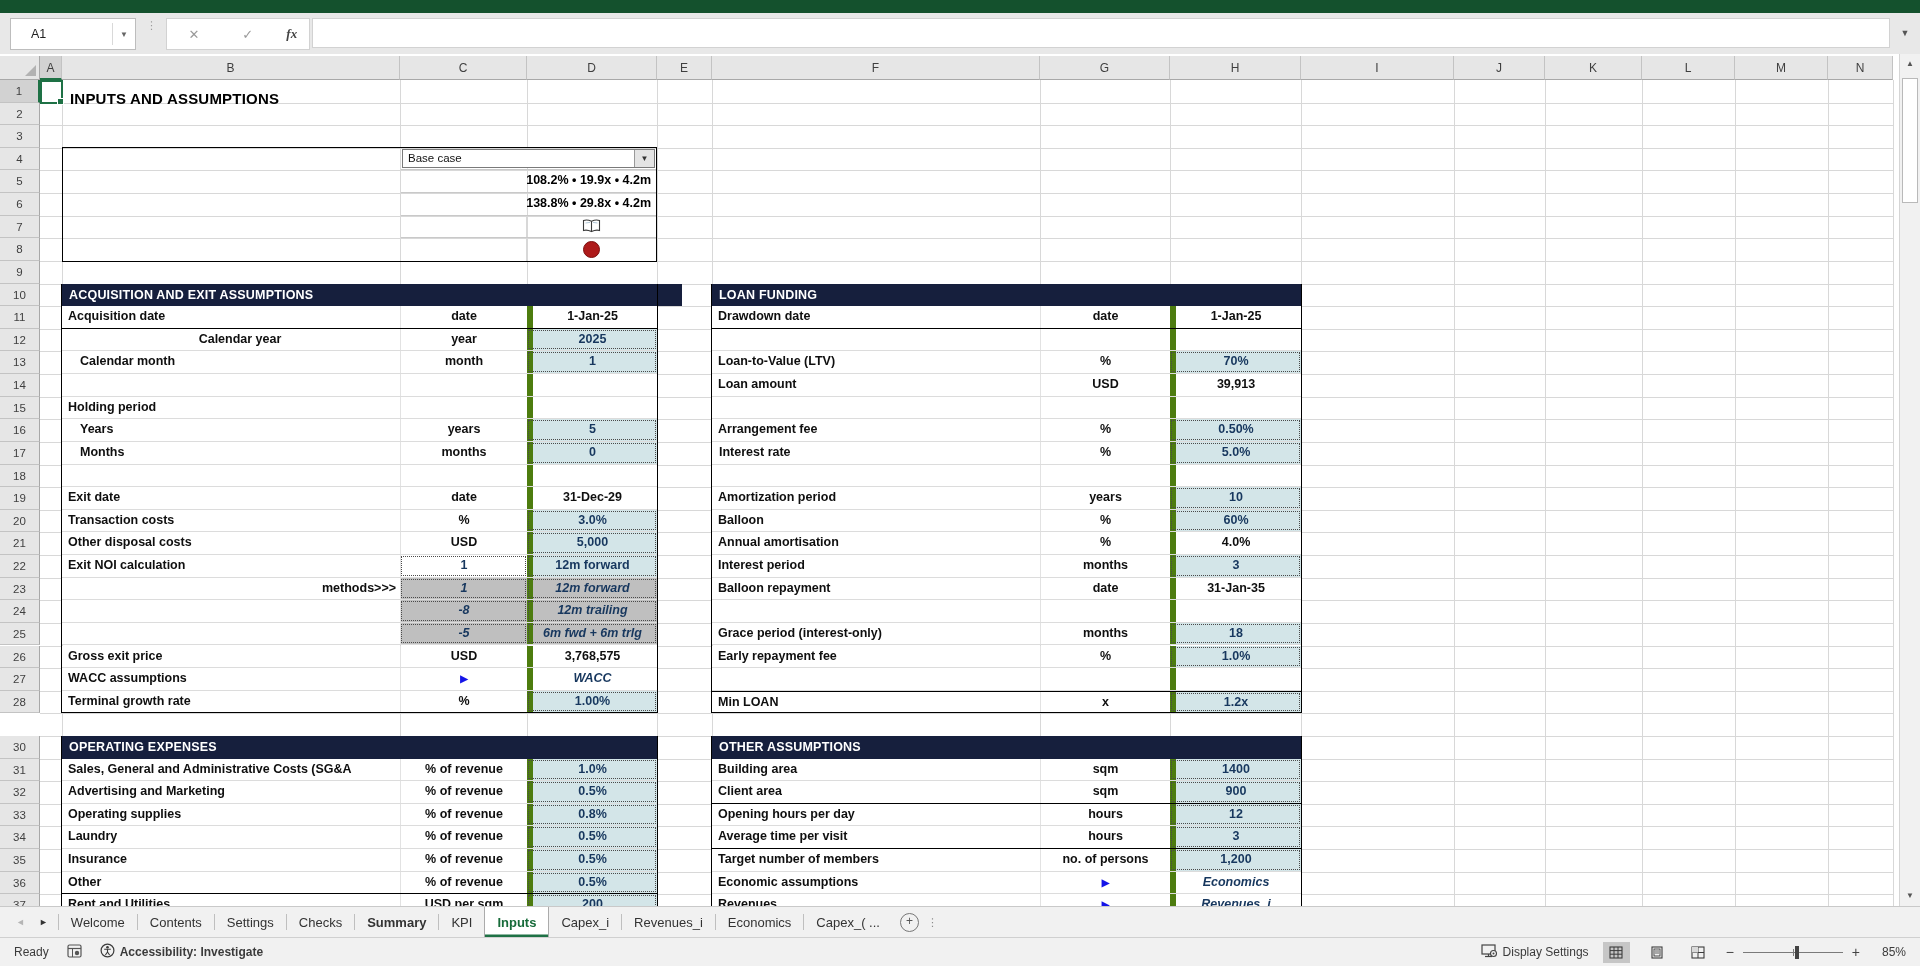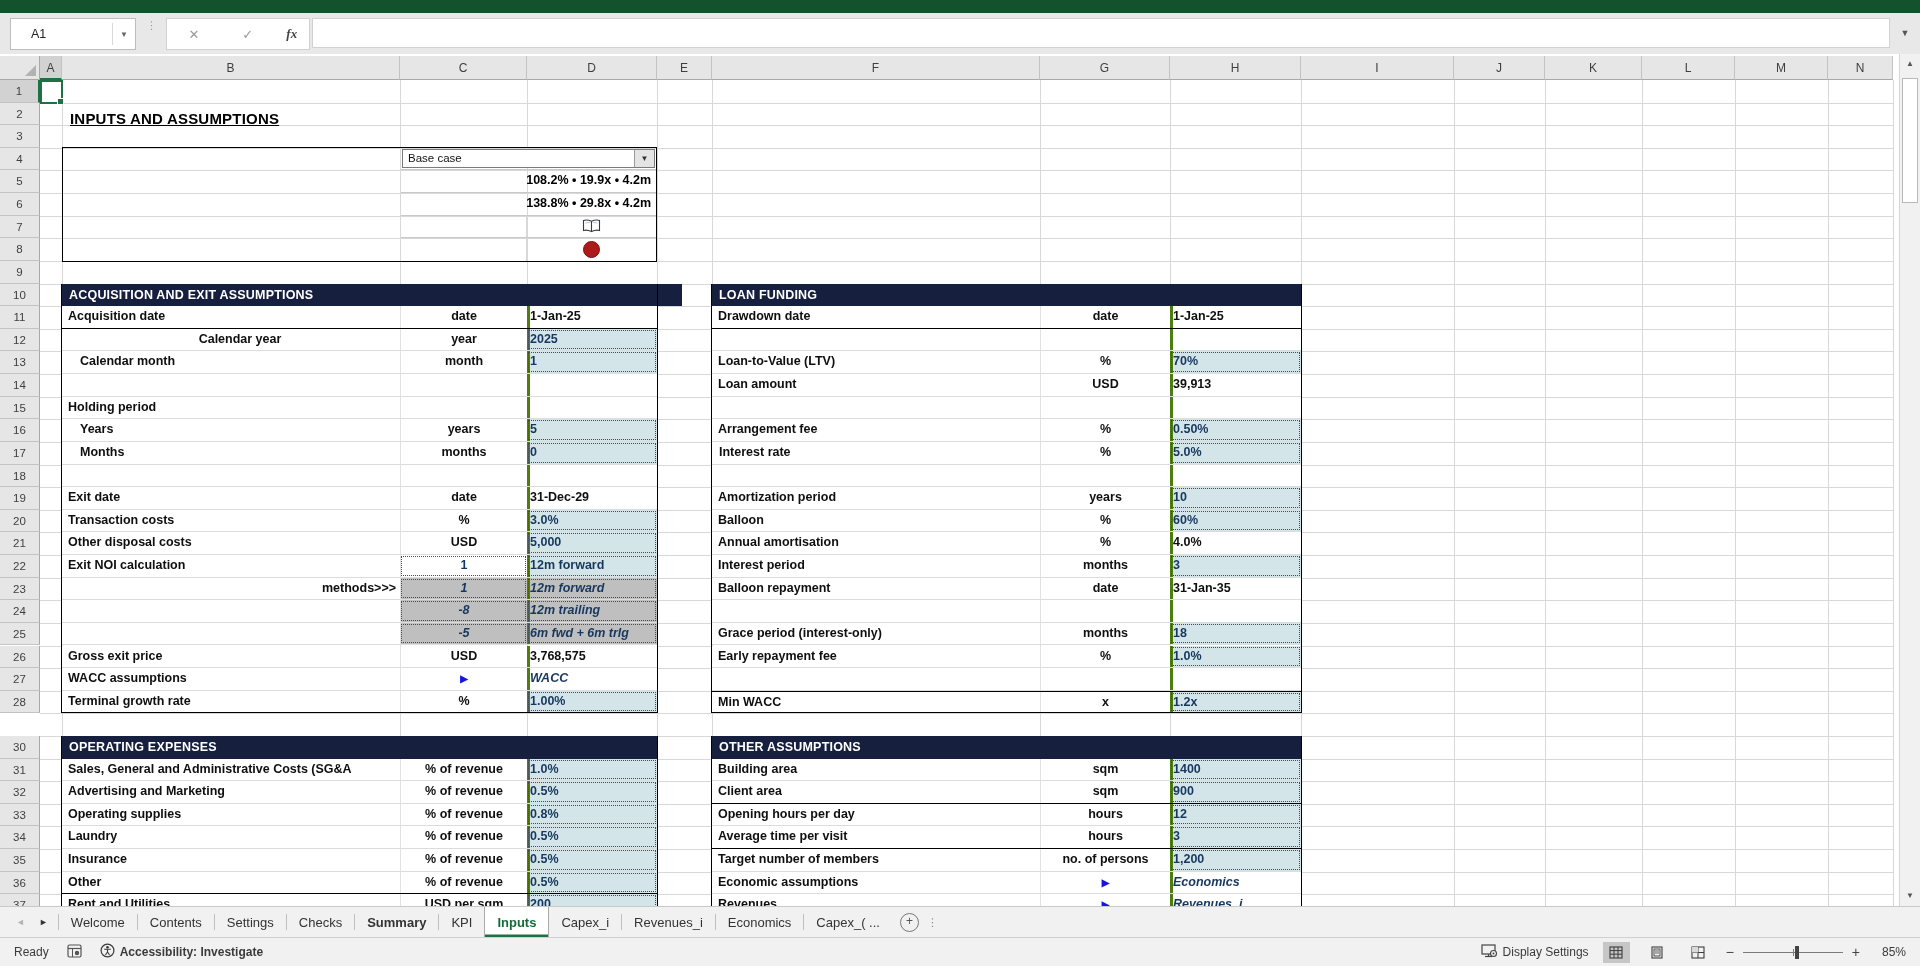--- a/index.html
+++ b/index.html
@@ -58,21 +58,21 @@
   .section-border{position:absolute;box-sizing:border-box;border:1px solid #000;border-top:none;pointer-events:none}
   .sec-hdr{position:absolute;box-sizing:border-box;background:var(--header-navy,#161F3D);color:#fff;font-weight:700;
            font-size:12.5px;line-height:22.62px;padding-left:7px;letter-spacing:.2px}
   .srow{position:absolute;box-sizing:border-box;border-bottom:1px solid #DCDCDC;background:#fff}
   .cell{position:absolute;top:0;height:100%;box-sizing:border-box;font-size:12.5px;font-weight:600;color:#0f0f0f;
         line-height:21.6px;white-space:nowrap;overflow:hidden}
   .c-label{padding-left:6px}
   .c-label.indent{padding-left:18px}
   .c-label.alignr{text-align:right;padding-right:4px}
   .c-unit{text-align:center;border-left:1px solid #E2E2E2}
-  .c-val{text-align:left;padding-right:5px;border-left:3px solid #4d7c0f}
+  .c-val{text-align:center;padding-right:5px;border-left:6px solid #4d7c0f}
   .v-input{background:var(--input-fill,#D3E5E8);color:var(--input-text,#17375E);outline:1px dotted #4a4a4a;outline-offset:-2px}
   .v-method{background:var(--method-fill,#BFBFBF);color:var(--input-text,#17375E);font-style:italic;outline:1px dotted #4a4a4a;outline-offset:-2px}
   .u-method{background:var(--method-fill,#BFBFBF);color:var(--input-text,#17375E);font-style:italic;outline:1px dotted #4a4a4a;outline-offset:-2px}
   .v-link{color:var(--input-text,#17375E);font-style:italic}
   .u-navy{color:var(--input-text,#17375E)}
   .u-dotted{outline:1px dotted #4a4a4a;outline-offset:-2px}
   .tri-right{color:var(--link-blue,#1414E8);font-size:10px}
   .thickb{border-bottom:1.5px solid #000 !important}
   .thickt{border-top:1.5px solid #000}
 
@@ -244,21 +244,21 @@
         <div class="gl-h" style="left: 40px; width: 1853px; top: 772.46px;"></div>
         <div class="gl-h" style="left: 40px; width: 1853px; top: 795.08px;"></div>
         <div class="gl-h" style="left: 40px; width: 1853px; top: 817.7px;"></div>
         <div class="gl-h" style="left: 40px; width: 1853px; top: 840.32px;"></div>
       </div>
 
     <div id="selection" style="left: 40px; top: 26px; width: 23px; height: 23.62px;">
         <div class="handle"></div>
       </div>
 
-    <div id="sheet-title" style="top: 54px; line-height: 22.62px; text-decoration: underline;">INPUTS AND ASSUMPTIONS</div>
+    <div id="sheet-title" style="top: 34px; line-height: 22.62px;">INPUTS AND ASSUMPTIONS</div>
 
     <div id="scenario-panel" style="top: 92.86px; height: 115.1px;">
       <div id="sp-right">
         <div class="sp-row">
           <div id="scenario-dropdown">
             <span class="dd-text">Base case</span>
             <span class="dd-btn">▼</span>
           </div>
         </div>
         <div class="sp-row sp-val">108.2% • 19.9x • 4.2m</div>
@@ -456,21 +456,21 @@
           <div class="cell c-label" style="left: 0px; width: 328px;">Early repayment fee</div>
           <div class="cell c-unit" style="left: 328px; width: 130px;">%</div>
           <div class="cell c-val v-input" style="left: 458px; width: 131px;">1.0%</div>
         </div>
         <div class="srow" style="left: 712px; top: 614.12px; width: 589px; height: 22.62px;">
           <div class="cell c-label" style="left: 0px; width: 328px;"></div>
           <div class="cell c-unit" style="left: 328px; width: 130px;"></div>
           <div class="cell c-val" style="left: 458px; width: 131px;"></div>
         </div>
         <div class="srow thickt" style="left: 712px; top: 636.74px; width: 589px; height: 22.62px;">
-          <div class="cell c-label" style="left: 0px; width: 328px;">Min WACC</div>
+          <div class="cell c-label" style="left: 0px; width: 328px;">Min LOAN</div>
           <div class="cell c-unit" style="left: 328px; width: 130px;">x</div>
           <div class="cell c-val v-input" style="left: 458px; width: 131px;">1.2x</div>
         </div>
         <div class="section-border" style="left: 711px; top: 229.58px; width: 591px; height: 429.78px;"></div>
         <div class="sec-hdr" style="left: 62px; top: 681.98px; width: 595px; height: 22.62px;">OPERATING EXPENSES</div>
         <div class="srow" style="left: 62px; top: 704.6px; width: 595px; height: 22.62px;">
           <div class="cell c-label" style="left: 0px; width: 338px;">Sales, General and Administrative Costs (SG&amp;A</div>
           <div class="cell c-unit" style="left: 338px; width: 127px;">% of revenue</div>
           <div class="cell c-val v-input" style="left: 465px; width: 130px;">1.0%</div>
         </div>

